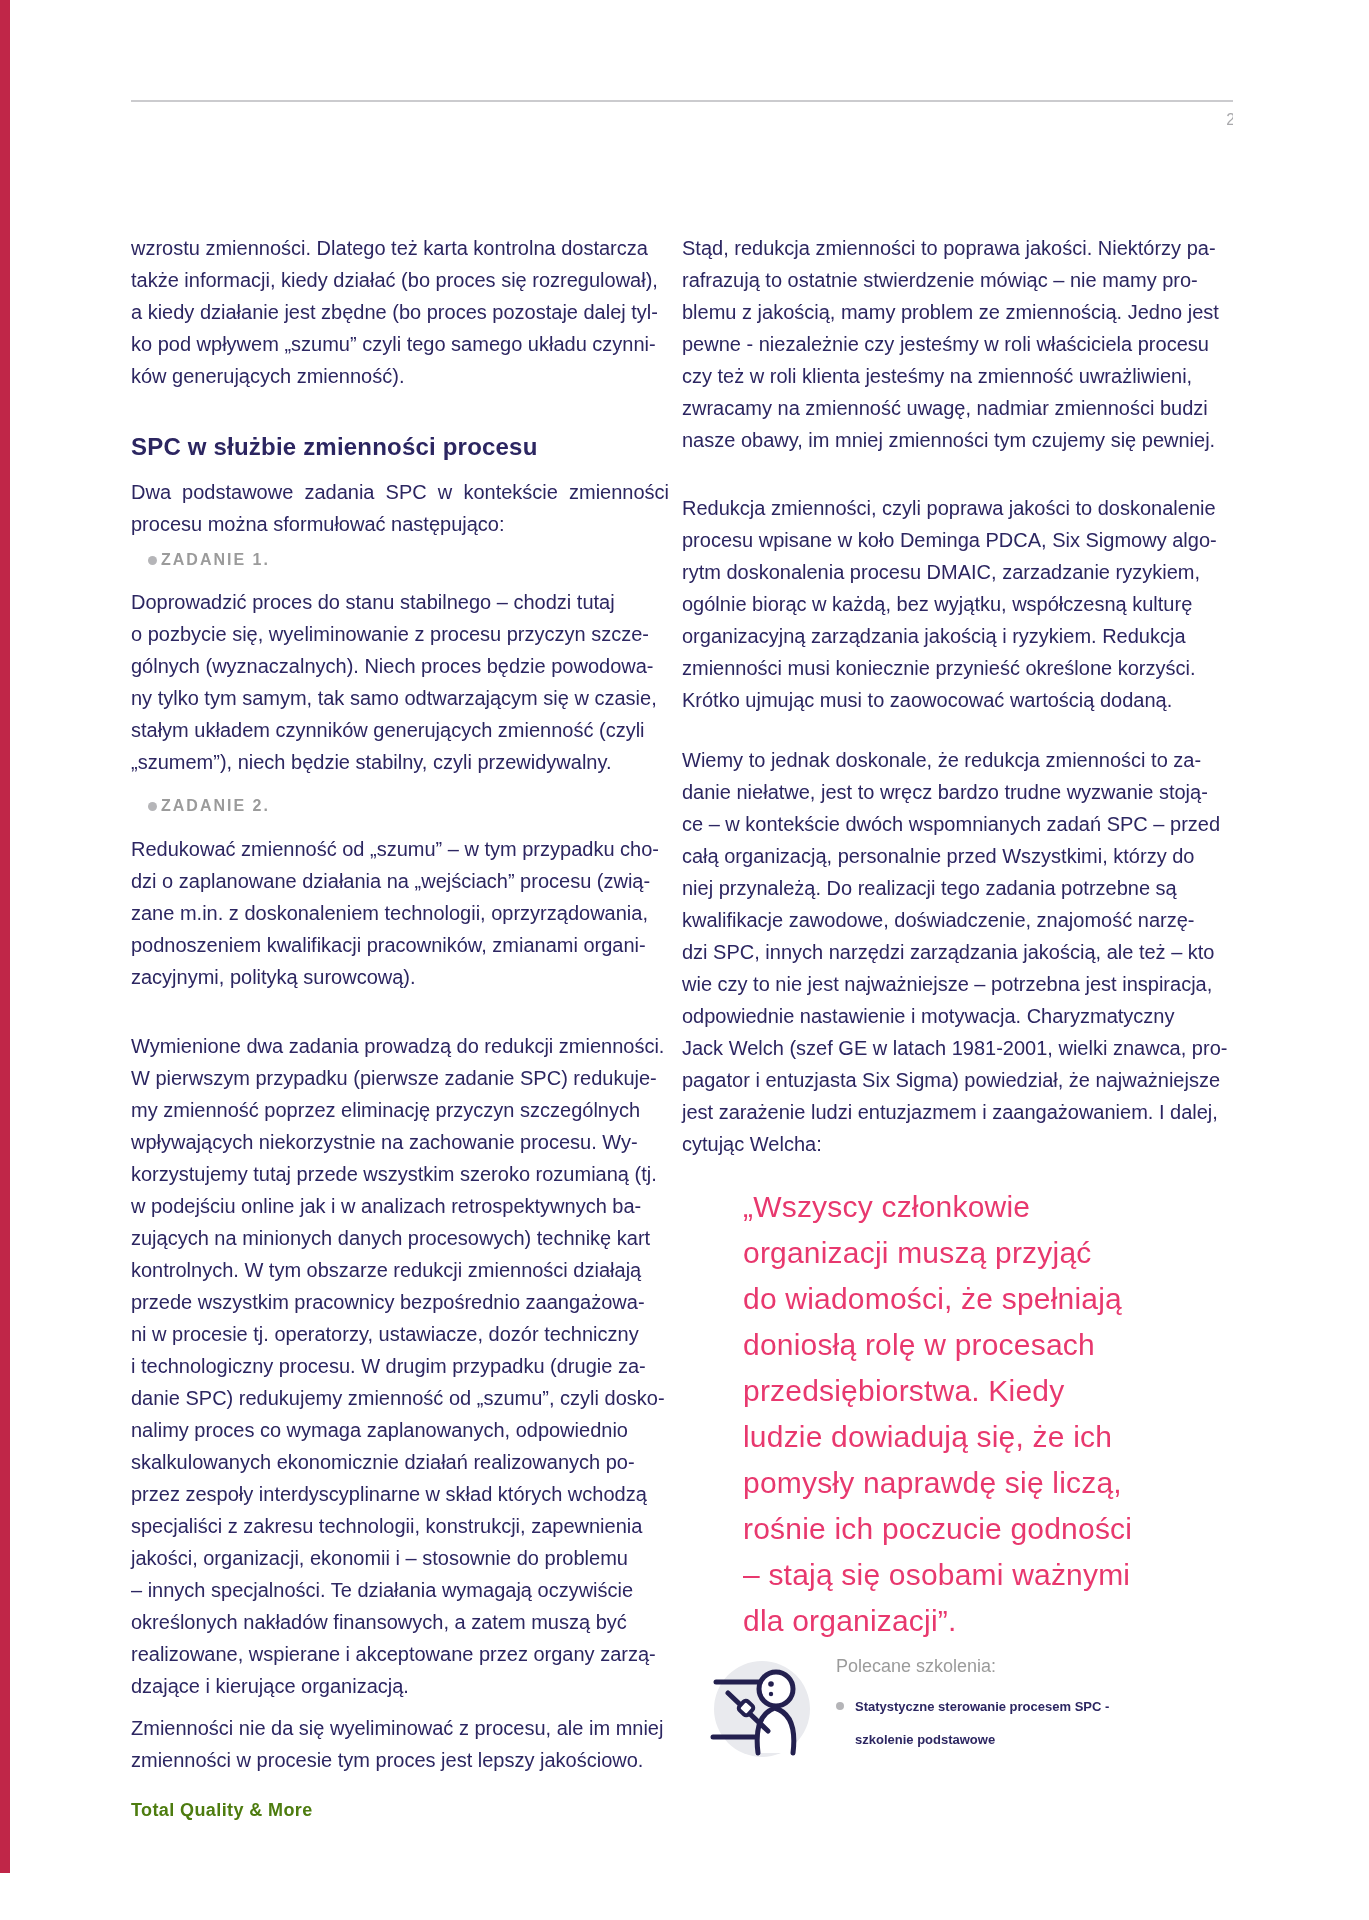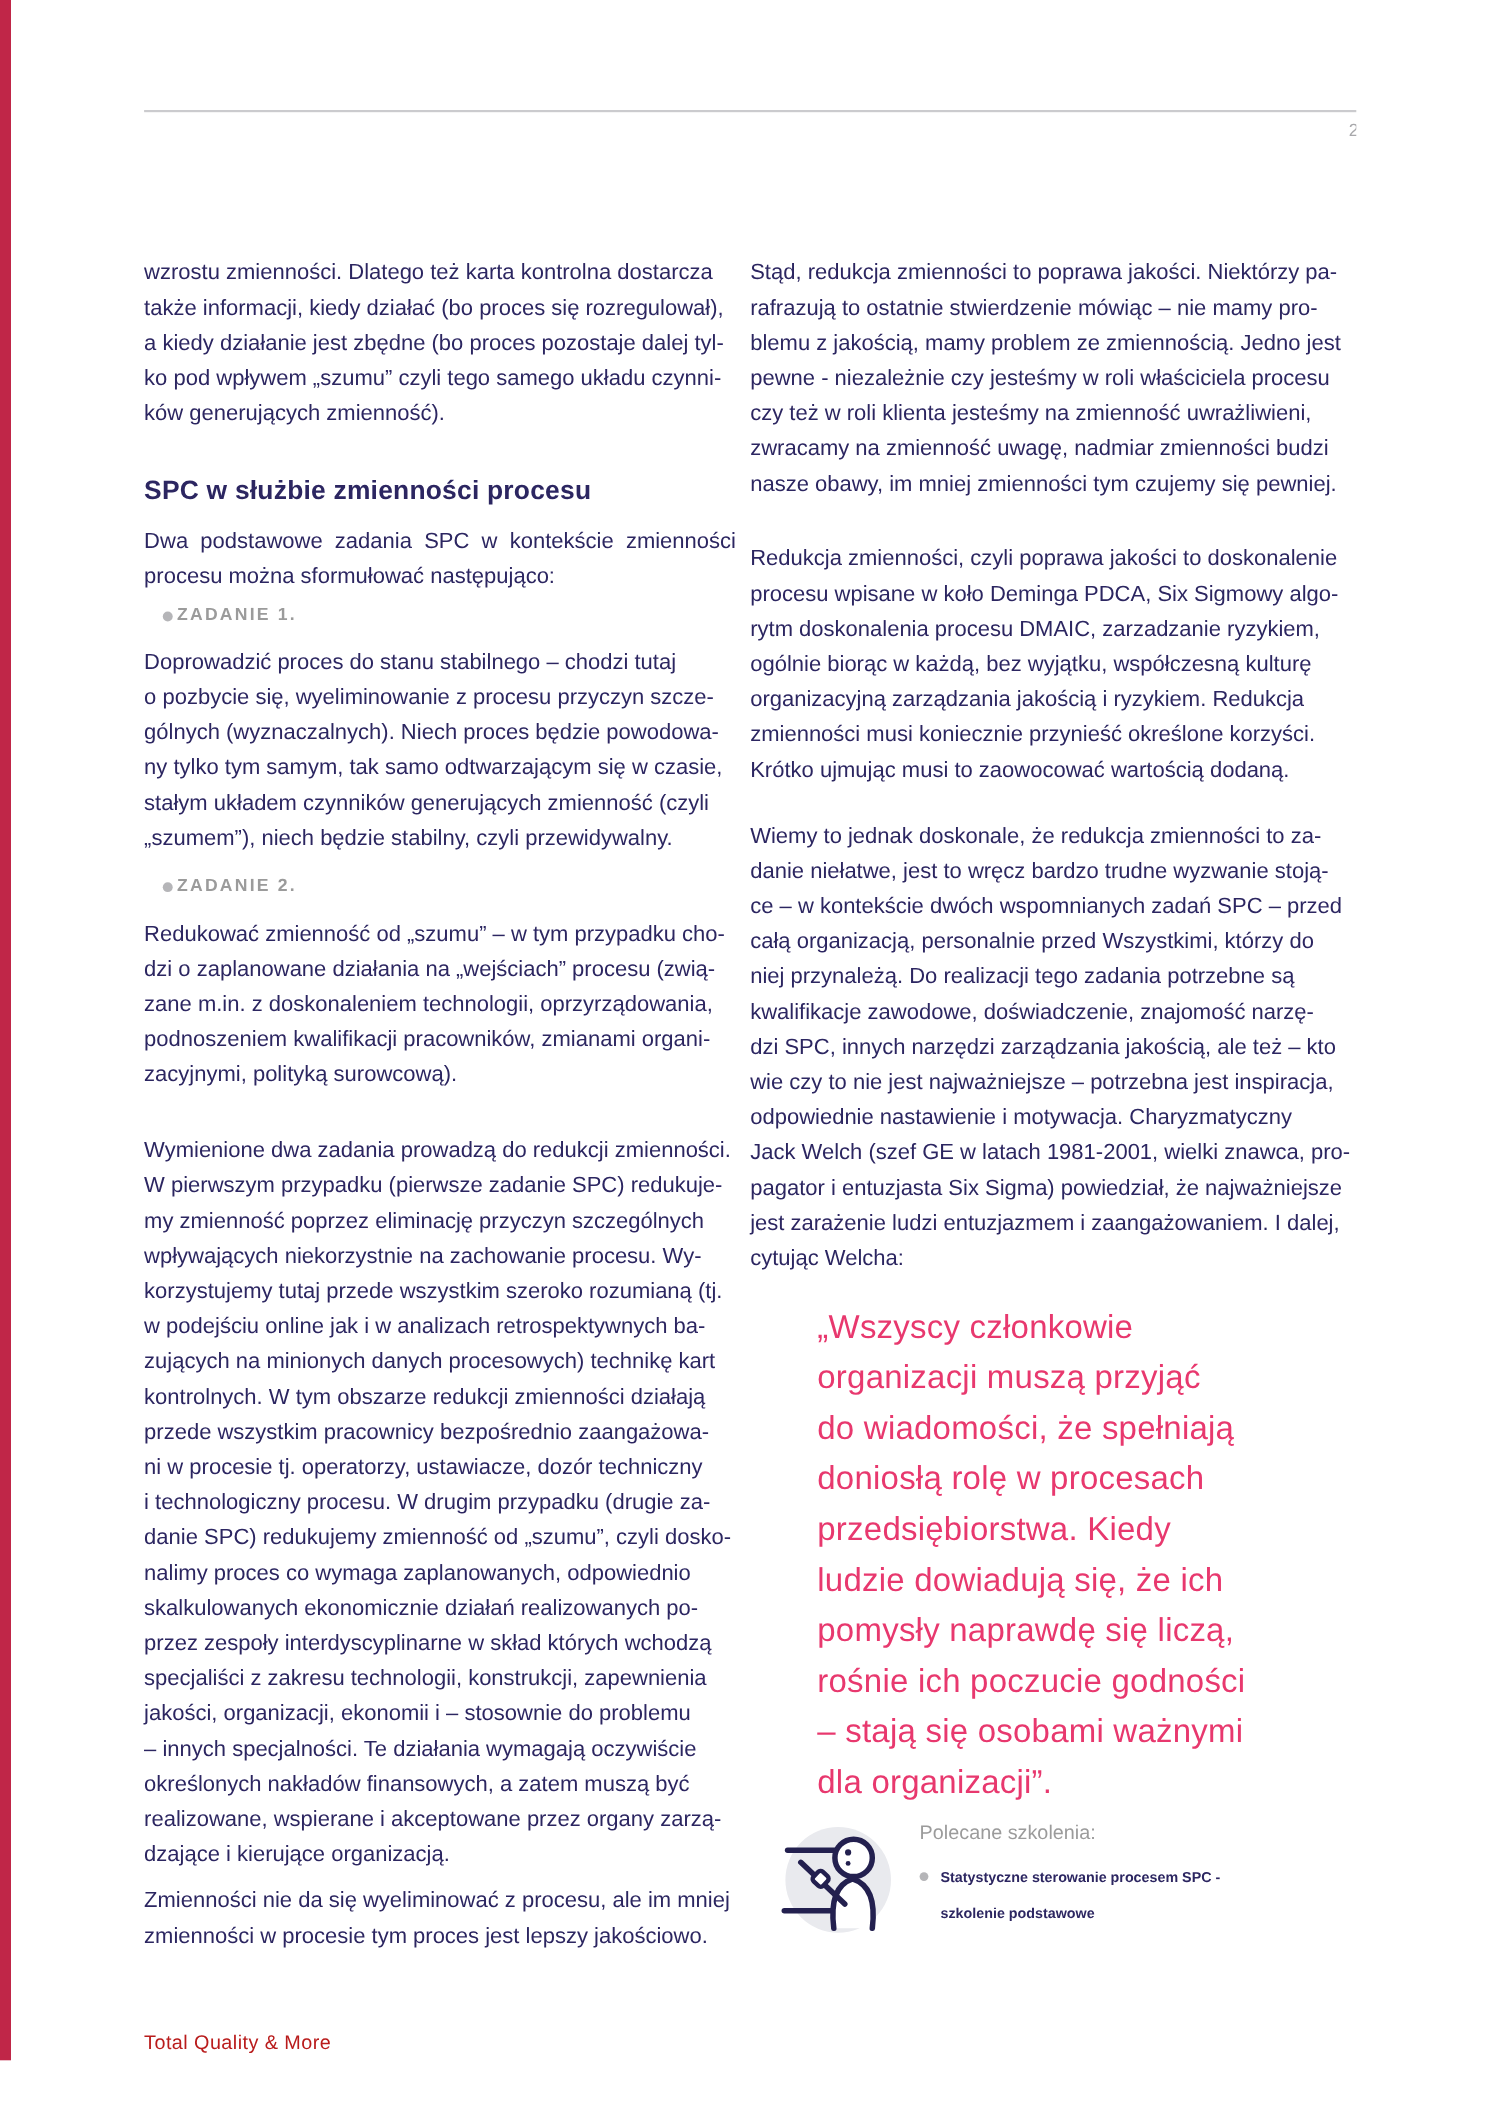--- a/index.html
+++ b/index.html
@@ -23,21 +23,21 @@
   .task-label{display:flex;align-items:center;gap:4px;}
   .task-label .dot{width:9px;height:9px;border-radius:50%;background:#b5b5b8;flex:0 0 auto;}
   .task-label .txt{font-size:16px;font-weight:bold;color:#9b9b9b;letter-spacing:2px;}
   .quote-text{
     font-size:30px;line-height:46px;color:#e8386e;white-space:pre;letter-spacing:0.2px;
   }
   .trainings-label{font-size:18px;color:#9b9b9b;}
   .training-item{display:flex;gap:11px;}
   .training-item .dot{width:8px;height:8px;border-radius:50%;background:#b5b5b8;margin-top:12px;flex:0 0 auto;}
   .training-item .txt{font-size:13px;font-weight:bold;line-height:33px;color:#2c2661;white-space:pre;}
-  .footer-text{font-size:18px;font-weight:normal;color:#b91c1c;letter-spacing:0.4px;margin-top:47px;}
+  .footer-text{font-size:18px;font-weight:bold;color:#4d7c0f;letter-spacing:0.4px;}
   .trainer-icon{position:absolute;left:708px;top:1653px;width:104px;height:110px;}
 </style>
 </head>
 <body>
 
 <div class="page">
 
   <div class="accent-strip"></div>
   <div class="top-rule"></div>
   <div class="page-number">21</div>

